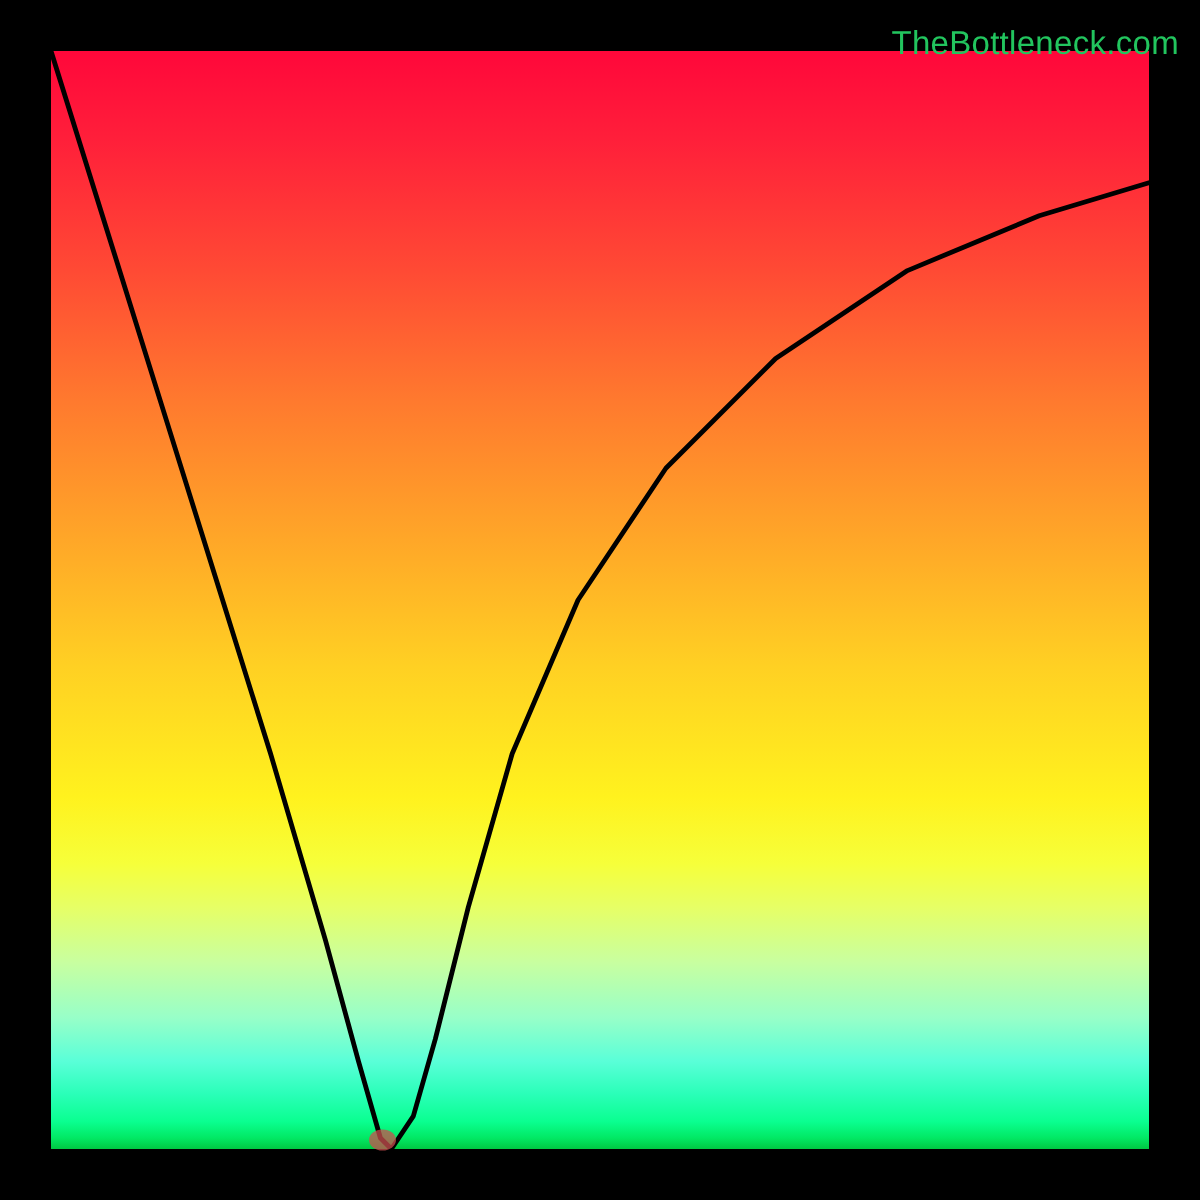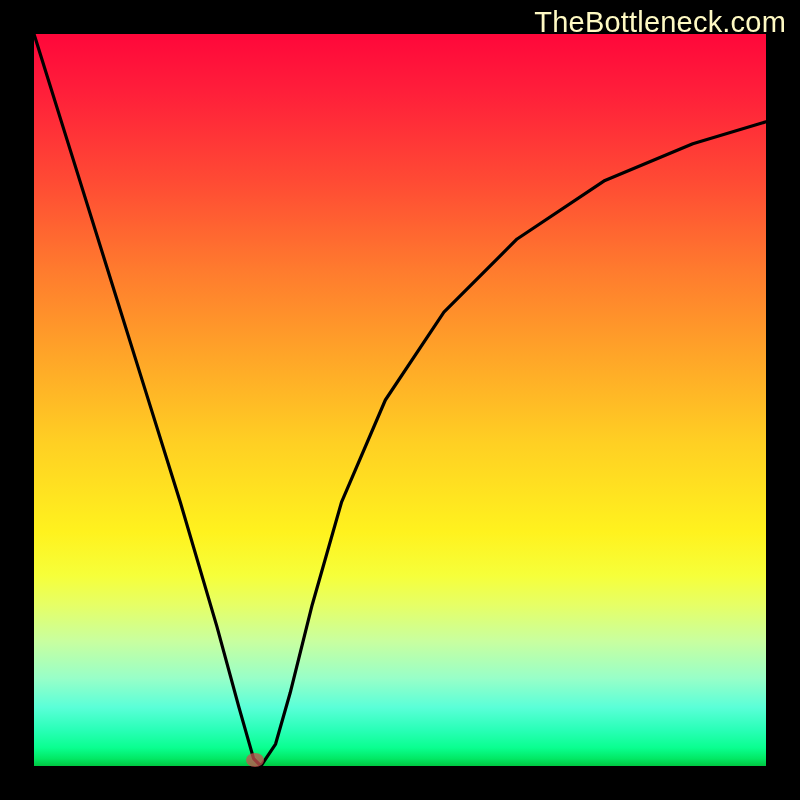--- a/index.html
+++ b/index.html
@@ -38,24 +38,24 @@
       #98ffc8 88%,
       #5affd8 92%,
       #2affb8 95%,
       #0aff90 97.5%,
       #02e864 99%,
       #00c742 100%
     );
   }
   .attribution {
     position: absolute;
-    top: 6px;
+    top: 16px;
     right: 14px;
-    color: #fef9c3;
-    font-size: 29px;
+    color: #22c55e;
+    font-size: 22px;
     font-weight: 500;
     letter-spacing: 0.2px;
     z-index: 10;
   }
   svg.curve {
     position: absolute;
     left: 0;
     top: 0;
     width: 732px;
     height: 732px;

